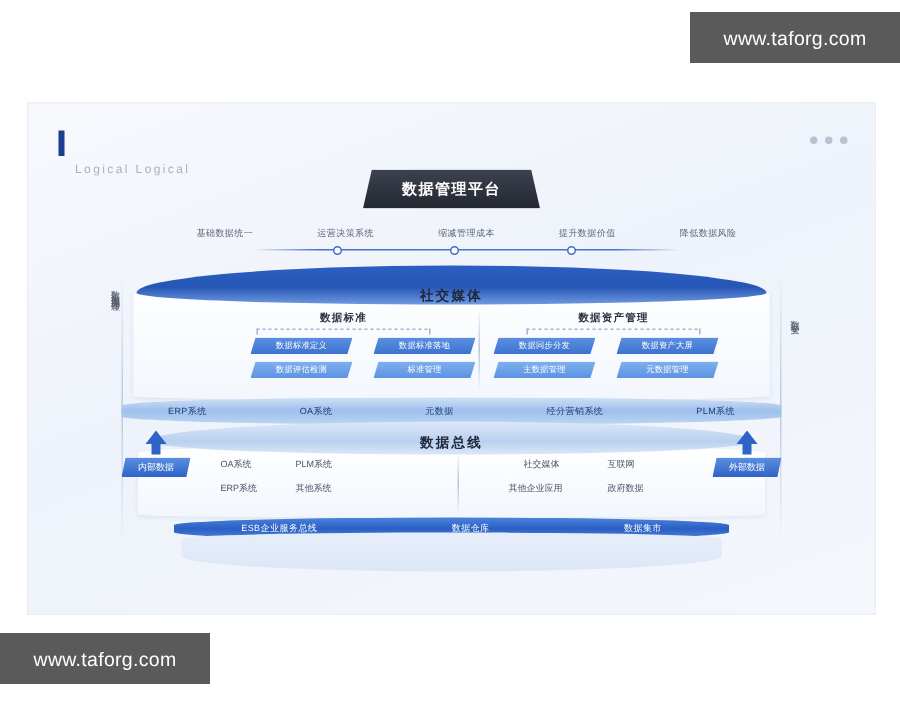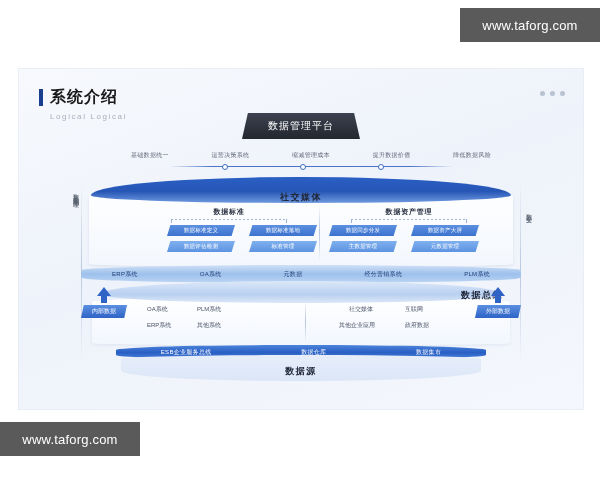--- a/index.html
+++ b/index.html
@@ -29,21 +29,21 @@
   .hdr-bar{width:4px;height:17px;background:#1b3f8f;margin-right:7px;}
   .hdr-title{font-size:16px;font-weight:bold;color:#1a1a1a;letter-spacing:1px;}
   .hdr-sub{font-size:8px;color:#a8b0bd;letter-spacing:1.6px;margin-top:4px;margin-left:11px;}
   .dots{position:absolute;right:18px;top:22px;display:flex;gap:5px;}
   .dots i{width:5px;height:5px;border-radius:50%;background:#b9c2d1;display:block;}
 
   
   .platform{
     position:absolute;left:50%;transform:translateX(-50%);top:44px;
     background:linear-gradient(180deg,#3c4250 0%,#23272f 100%);
-    color:#fff;font-size:10px;font-weight:normal;letter-spacing:1px;
+    color:#fff;font-size:10px;font-weight:bold;letter-spacing:1px;
     padding:6px 26px;
     clip-path:polygon(5% 0,95% 0,100% 100%,0% 100%);
   }
   
   .goals{
     position:absolute;left:112px;right:92px;top:82px;
     display:flex;justify-content:space-between;
   }
   .goal{font-size:6px;color:#5d6576;letter-spacing:.3px;white-space:nowrap;}
   .goal-line{
@@ -120,21 +120,21 @@
   #systems span{font-size:6px;color:#1d3d74;letter-spacing:.3px;}
 
   
   #band-bus{
     top:212px;width:404px;height:22px;
     background:linear-gradient(180deg,#dce8f9 0%,#b9d0f0 60%,#dbe7f8 100%);
     border-radius:50%/60% 60% 40% 40%;
   }
   #band-bus-label{
     position:absolute;left:50%;transform:translateX(-50%);top:220px;
-    width:404px;text-align:right;font-size:9px;font-weight:bold;color:#20283a;
+    width:404px;text-align:center;font-size:9px;font-weight:bold;color:#20283a;
     letter-spacing:1.5px;
   }
   .bus-deck{
     position:absolute;left:50%;transform:translateX(-50%);top:228px;
     width:418px;height:48px;
     background:linear-gradient(180deg,#ffffff 0%,#f2f6fd 100%);
     border-radius:50%/10% 10% 4% 4%;
     box-shadow:0 1px 3px rgba(120,140,180,.16);
   }
   .arrow{
@@ -193,21 +193,20 @@
 </div>
 <div class="watermark" id="wm-bottom">
   <span>www.taforg.com</span>
 </div>
 
 <div class="card">
 
   <div class="hdr">
     <div class="hdr-row">
       <div class="hdr-bar"></div>
-      <div class="hdr-title">系统介绍</div>
     </div>
     <div class="hdr-sub">Logical Logical</div>
   </div>
 
   <div class="dots">
     <i></i>
     <i></i>
     <i></i>
   </div>
 
@@ -283,15 +282,14 @@
   <div class="src-item" style="left:386px;top:252px">政府数据</div>
   <div class="src-chip" style="right:62px;top:236px">外部数据</div>
 
   <div id="layer-bottom">
     <span>ESB企业服务总线</span>
     <span>数据仓库</span>
     <span>数据集市</span>
   </div>
 
   <div class="src-deck"></div>
-  <div id="band-src-label">数据源</div>
 
 </div>
 
 </body></html>

